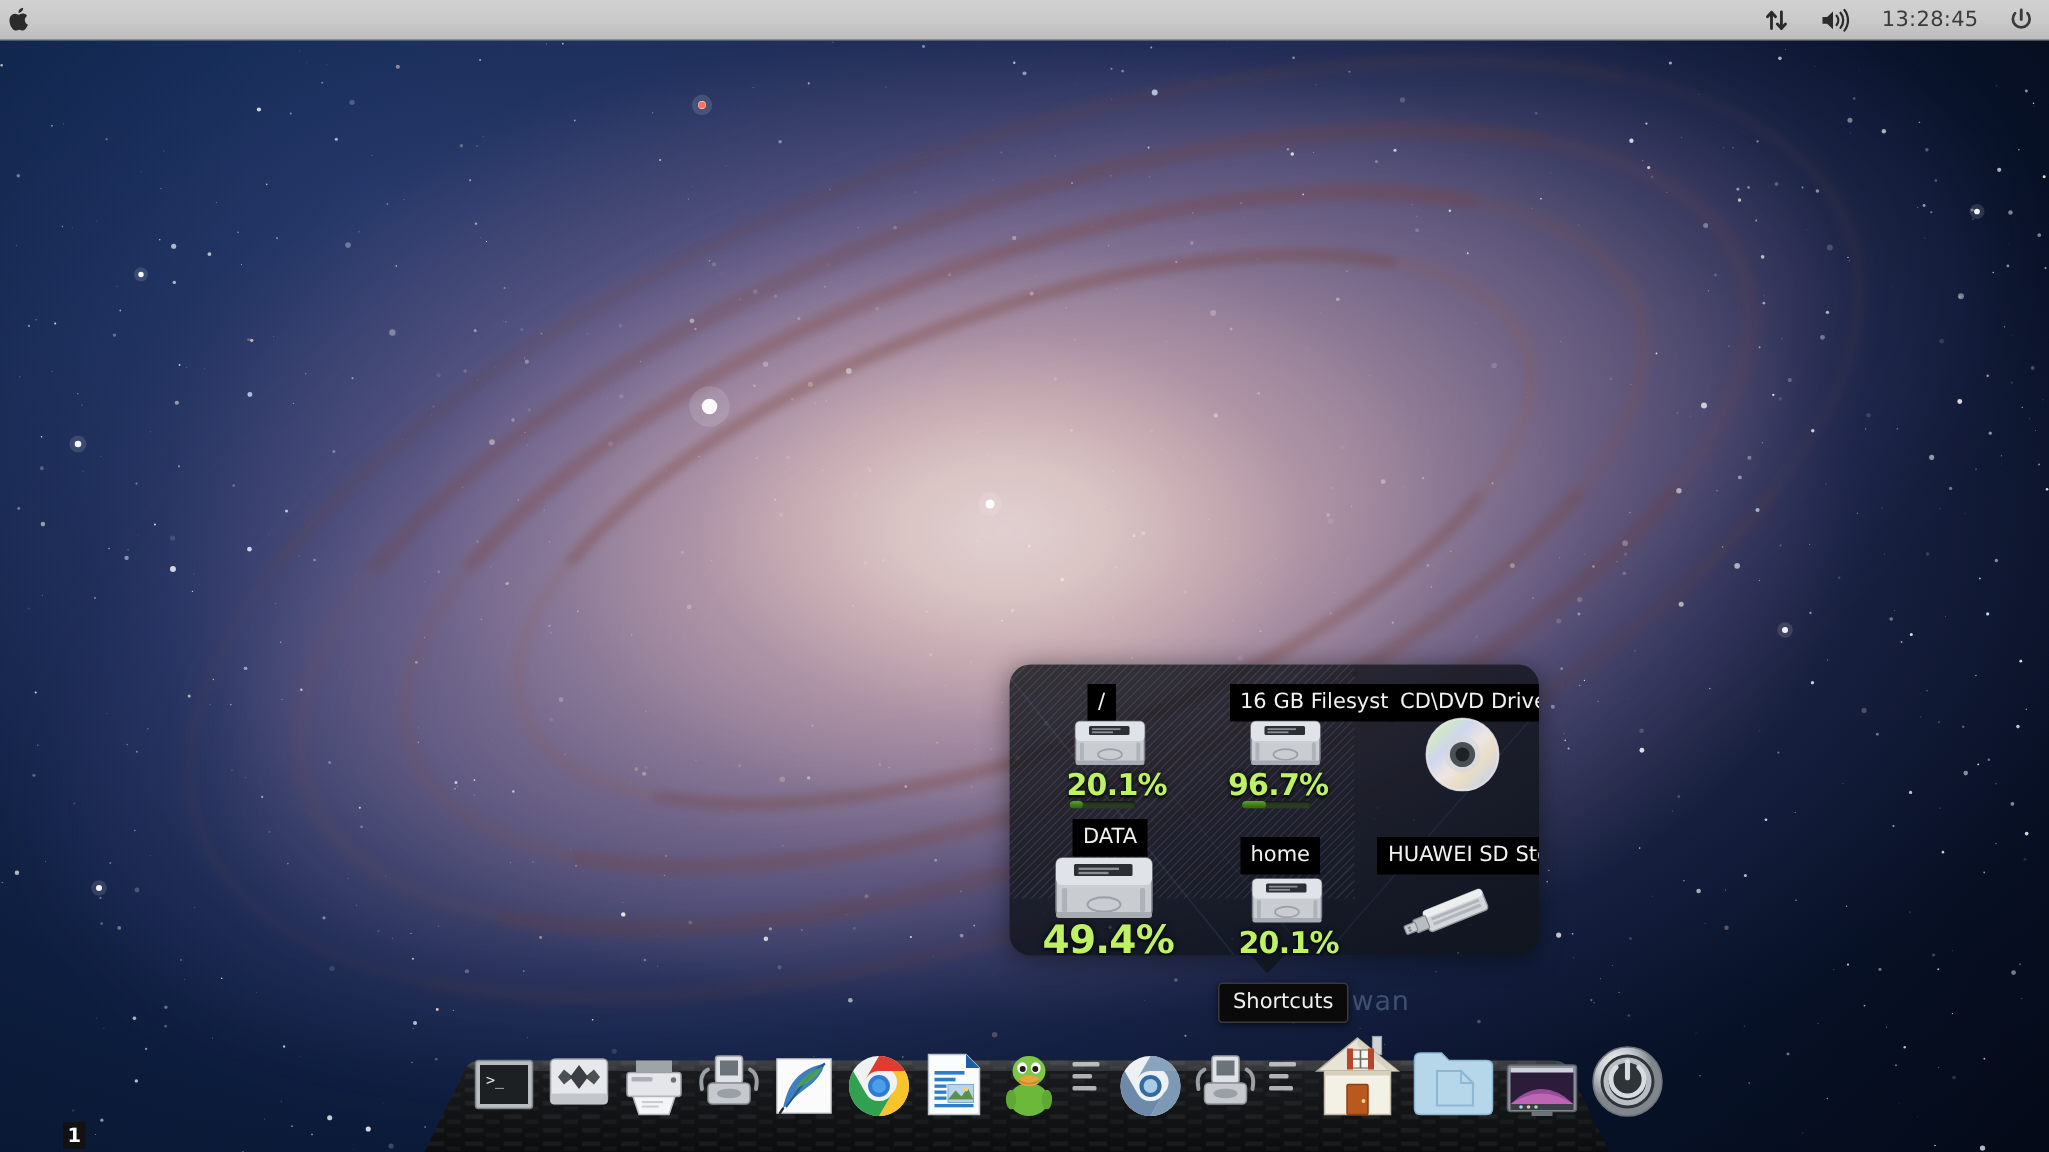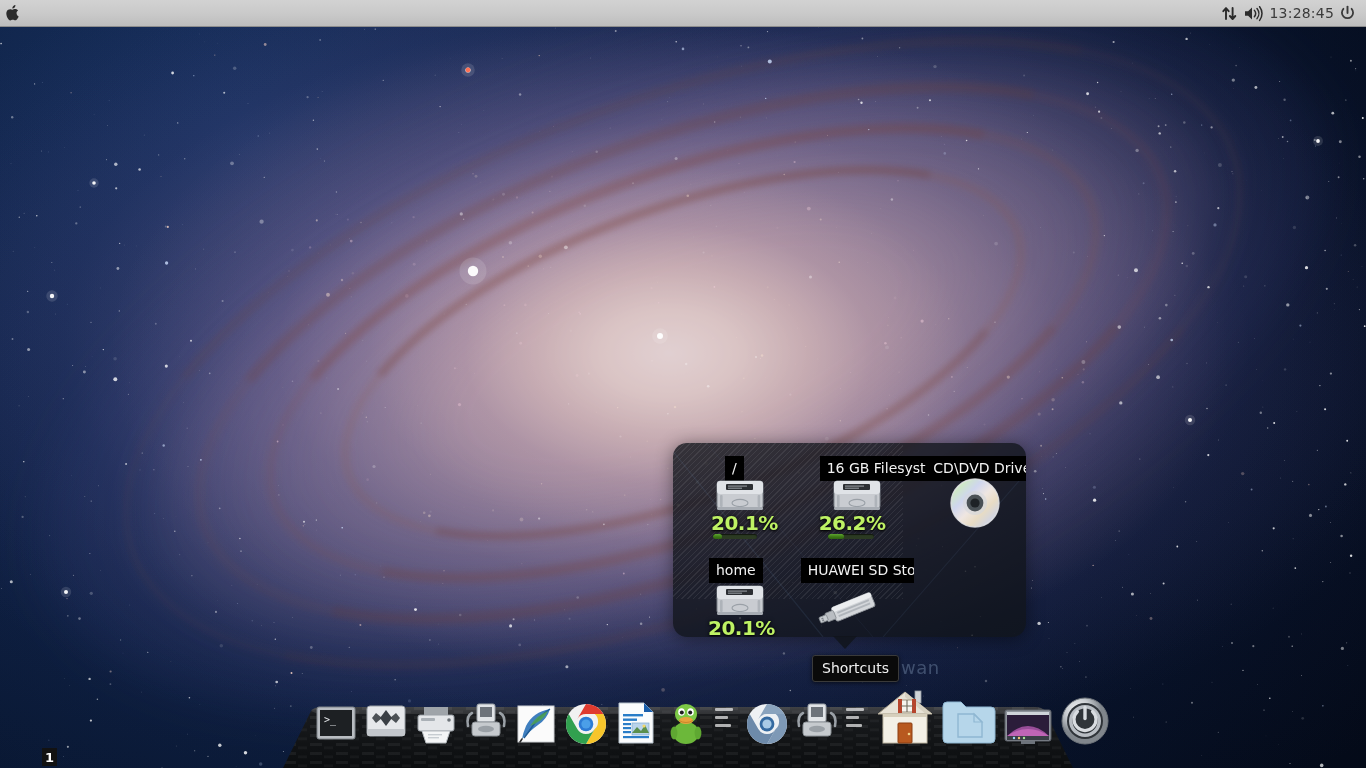--- a/index.html
+++ b/index.html
@@ -56,21 +56,21 @@
   
   #topbar{
     position:absolute; left:0; top:0; width:1366px; height:27px;
     background:linear-gradient(180deg,#d2d2d2 0%,#c9c9c9 55%,#bdbdbd 100%);
     border-bottom:1px solid #8d8d8d;
     display:flex; align-items:center; justify-content:space-between;
     padding:0 10px 0 6px;
     z-index:40;
   }
   #topbar-left{ display:flex; align-items:center; gap:14px; }
-  #topbar-right{ display:flex; align-items:center; gap:5px; }
+  #topbar-right{ display:flex; align-items:center; gap:20px; }
   .apple-logo{ width:15px; height:18px; display:block; }
   .tb-icon{ display:block; }
   #clock{
     font-family:"DejaVu Sans", sans-serif;
     font-size:14px; color:#3b3b3b; letter-spacing:.2px;
   }
 
   
   #disk-widget{
     position:absolute; left:673px; top:443px; width:353px; height:194px;
@@ -1239,21 +1239,21 @@
           <rect x="3" y="2" width="46" height="13" rx="3" fill="#e0e3e7"></rect>
           <rect x="12" y="5" width="27" height="6" rx="1" fill="#2c2f33"></rect>
           <rect x="14" y="6.5" width="19" height="1.2" fill="#8a8f95"></rect>
           <rect x="14" y="8.6" width="14" height="1.2" fill="#8a8f95"></rect>
           <ellipse cx="26" cy="24" rx="8" ry="3.6" fill="none" stroke="#9aa0a7" stroke-width="1.1"></ellipse>
           <rect x="6" y="16" width="2.6" height="12" rx="1" fill="#aeb3b9"></rect>
           <rect x="43.6" y="16" width="2.6" height="12" rx="1" fill="#aeb3b9"></rect>
           <rect x="3" y="28" width="46" height="3" rx="1.5" fill="#a7acb3"></rect>
         </svg>
       </span>
-      <div class="disk-pct">26.2%</div>
+      <div class="disk-pct">96.7%</div>
       <div class="disk-bar">
           <i style="width: 35.5%;"></i>
         </div>
     </div>
 
     <div class="disk-cell" id="cell-cd">
       <div class="disk-label">CD\DVD Drive</div>
       <span class="disk-icon">
         <svg width="52" height="52" viewBox="0 0 52 52">
           <defs>
@@ -1269,20 +1269,38 @@
           </defs>
           <circle cx="26" cy="26" r="24" fill="url(#cdg)" stroke="#b9bcc2" stroke-width="0.8"></circle>
           <circle cx="26" cy="26" r="12" fill="#d4d7dc" opacity=".65"></circle>
           <circle cx="26" cy="26" r="8.4" fill="#4a5156"></circle>
           <circle cx="26" cy="26" r="4.6" fill="#1e2226"></circle>
           <circle cx="26" cy="26" r="24" fill="none" stroke="rgba(255,255,255,.5)" stroke-width="1.4"></circle>
         </svg>
       </span>
     </div>
 
+    <div class="disk-cell" id="cell-data">
+      <div class="disk-label">DATA</div>
+      <span class="disk-icon">
+        <svg width="70" height="46" viewBox="0 0 70 46">
+          <rect x="3" y="2" width="64" height="39" rx="4" fill="#c9ccd1" stroke="#7d8289" stroke-width="1"></rect>
+          <rect x="3" y="2" width="64" height="18" rx="4" fill="#e0e3e7"></rect>
+          <rect x="15" y="6" width="39" height="8" rx="1" fill="#2c2f33"></rect>
+          <rect x="18" y="8.4" width="27" height="1.6" fill="#8a8f95"></rect>
+          <rect x="18" y="11.2" width="20" height="1.6" fill="#8a8f95"></rect>
+          <ellipse cx="35" cy="33" rx="11" ry="4.8" fill="none" stroke="#9aa0a7" stroke-width="1.3"></ellipse>
+          <rect x="7" y="22" width="3.4" height="16" rx="1.2" fill="#aeb3b9"></rect>
+          <rect x="59" y="22" width="3.4" height="16" rx="1.2" fill="#aeb3b9"></rect>
+          <rect x="3" y="38" width="64" height="4" rx="2" fill="#a7acb3"></rect>
+        </svg>
+      </span>
+      <div class="disk-pct">49.4%</div>
+
+    </div>
 
     <div class="disk-cell" id="cell-home">
       <div class="disk-label">home</div>
       <span class="disk-icon">
         <svg width="52" height="34" viewBox="0 0 52 34">
           <rect x="3" y="2" width="46" height="28" rx="3" fill="#c9ccd1" stroke="#7d8289" stroke-width="1"></rect>
           <rect x="3" y="2" width="46" height="13" rx="3" fill="#e0e3e7"></rect>
           <rect x="12" y="5" width="27" height="6" rx="1" fill="#2c2f33"></rect>
           <rect x="14" y="6.5" width="19" height="1.2" fill="#8a8f95"></rect>
           <rect x="14" y="8.6" width="14" height="1.2" fill="#8a8f95"></rect>

